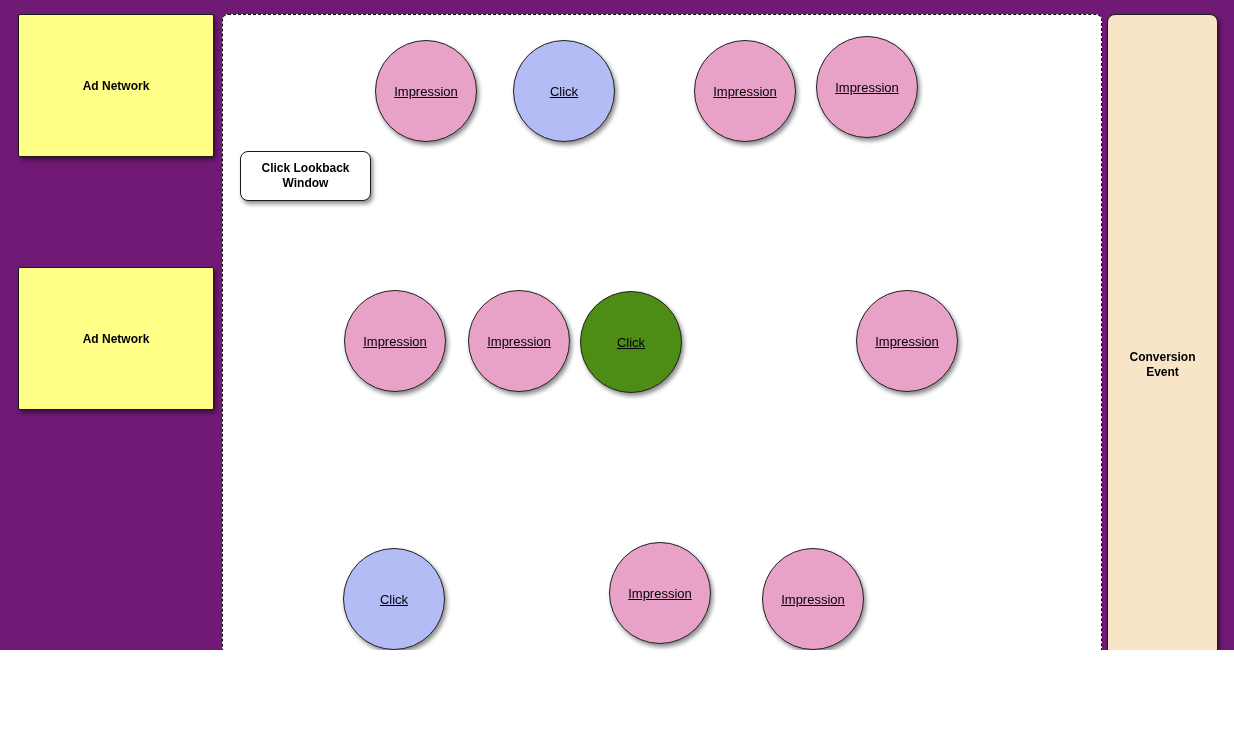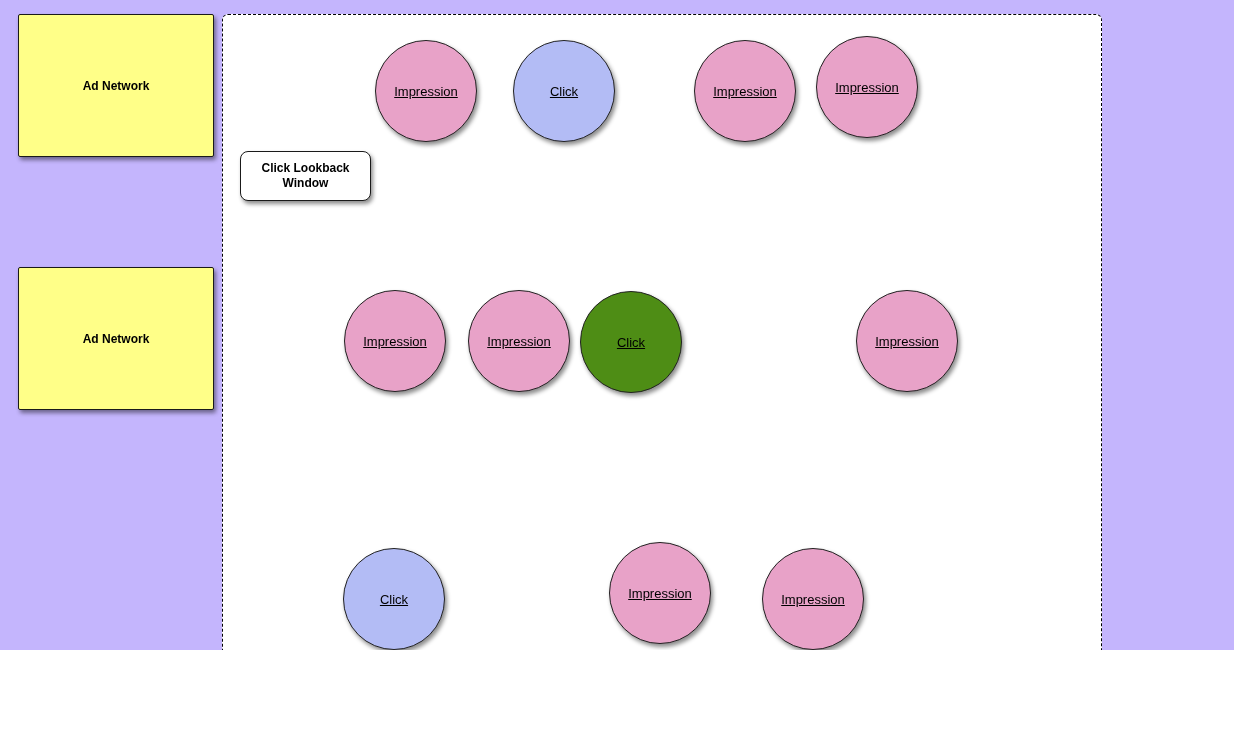--- a/index.html
+++ b/index.html
@@ -5,21 +5,21 @@
   html, body {
     margin: 0;
     padding: 0;
     background: #ffffff;
     font-family: "Liberation Sans", sans-serif;
   }
   #stage {
     position: relative;
     width: 1234px;
     height: 650px;
-    background: #c4b5fd;
+    background: #701a75;
     overflow: hidden;
   }
   .source-box {
     position: absolute;
     left: 18px;
     width: 194px;
     height: 141px;
     background: #FFFF88;
     border: 1.5px solid #1a1a1a;
     border-radius: 2px;
@@ -128,14 +128,17 @@
 
   <div class="node impression" style="left:344px;top:290px;">Impression</div>
   <div class="node impression" style="left:468px;top:290px;">Impression</div>
   <div class="node click-attributed" style="left:580px;top:291px;">Click</div>
   <div class="node impression" style="left:856px;top:290px;">Impression</div>
 
   <div class="node click" style="left:343px;top:548px;">Click</div>
   <div class="node impression" style="left:609px;top:542px;">Impression</div>
   <div class="node impression" style="left:762px;top:548px;">Impression</div>
 
+  <div class="conversion-box">
+    <span>Conversion Event</span>
+  </div>
 
 </div>
 
 </body></html>

